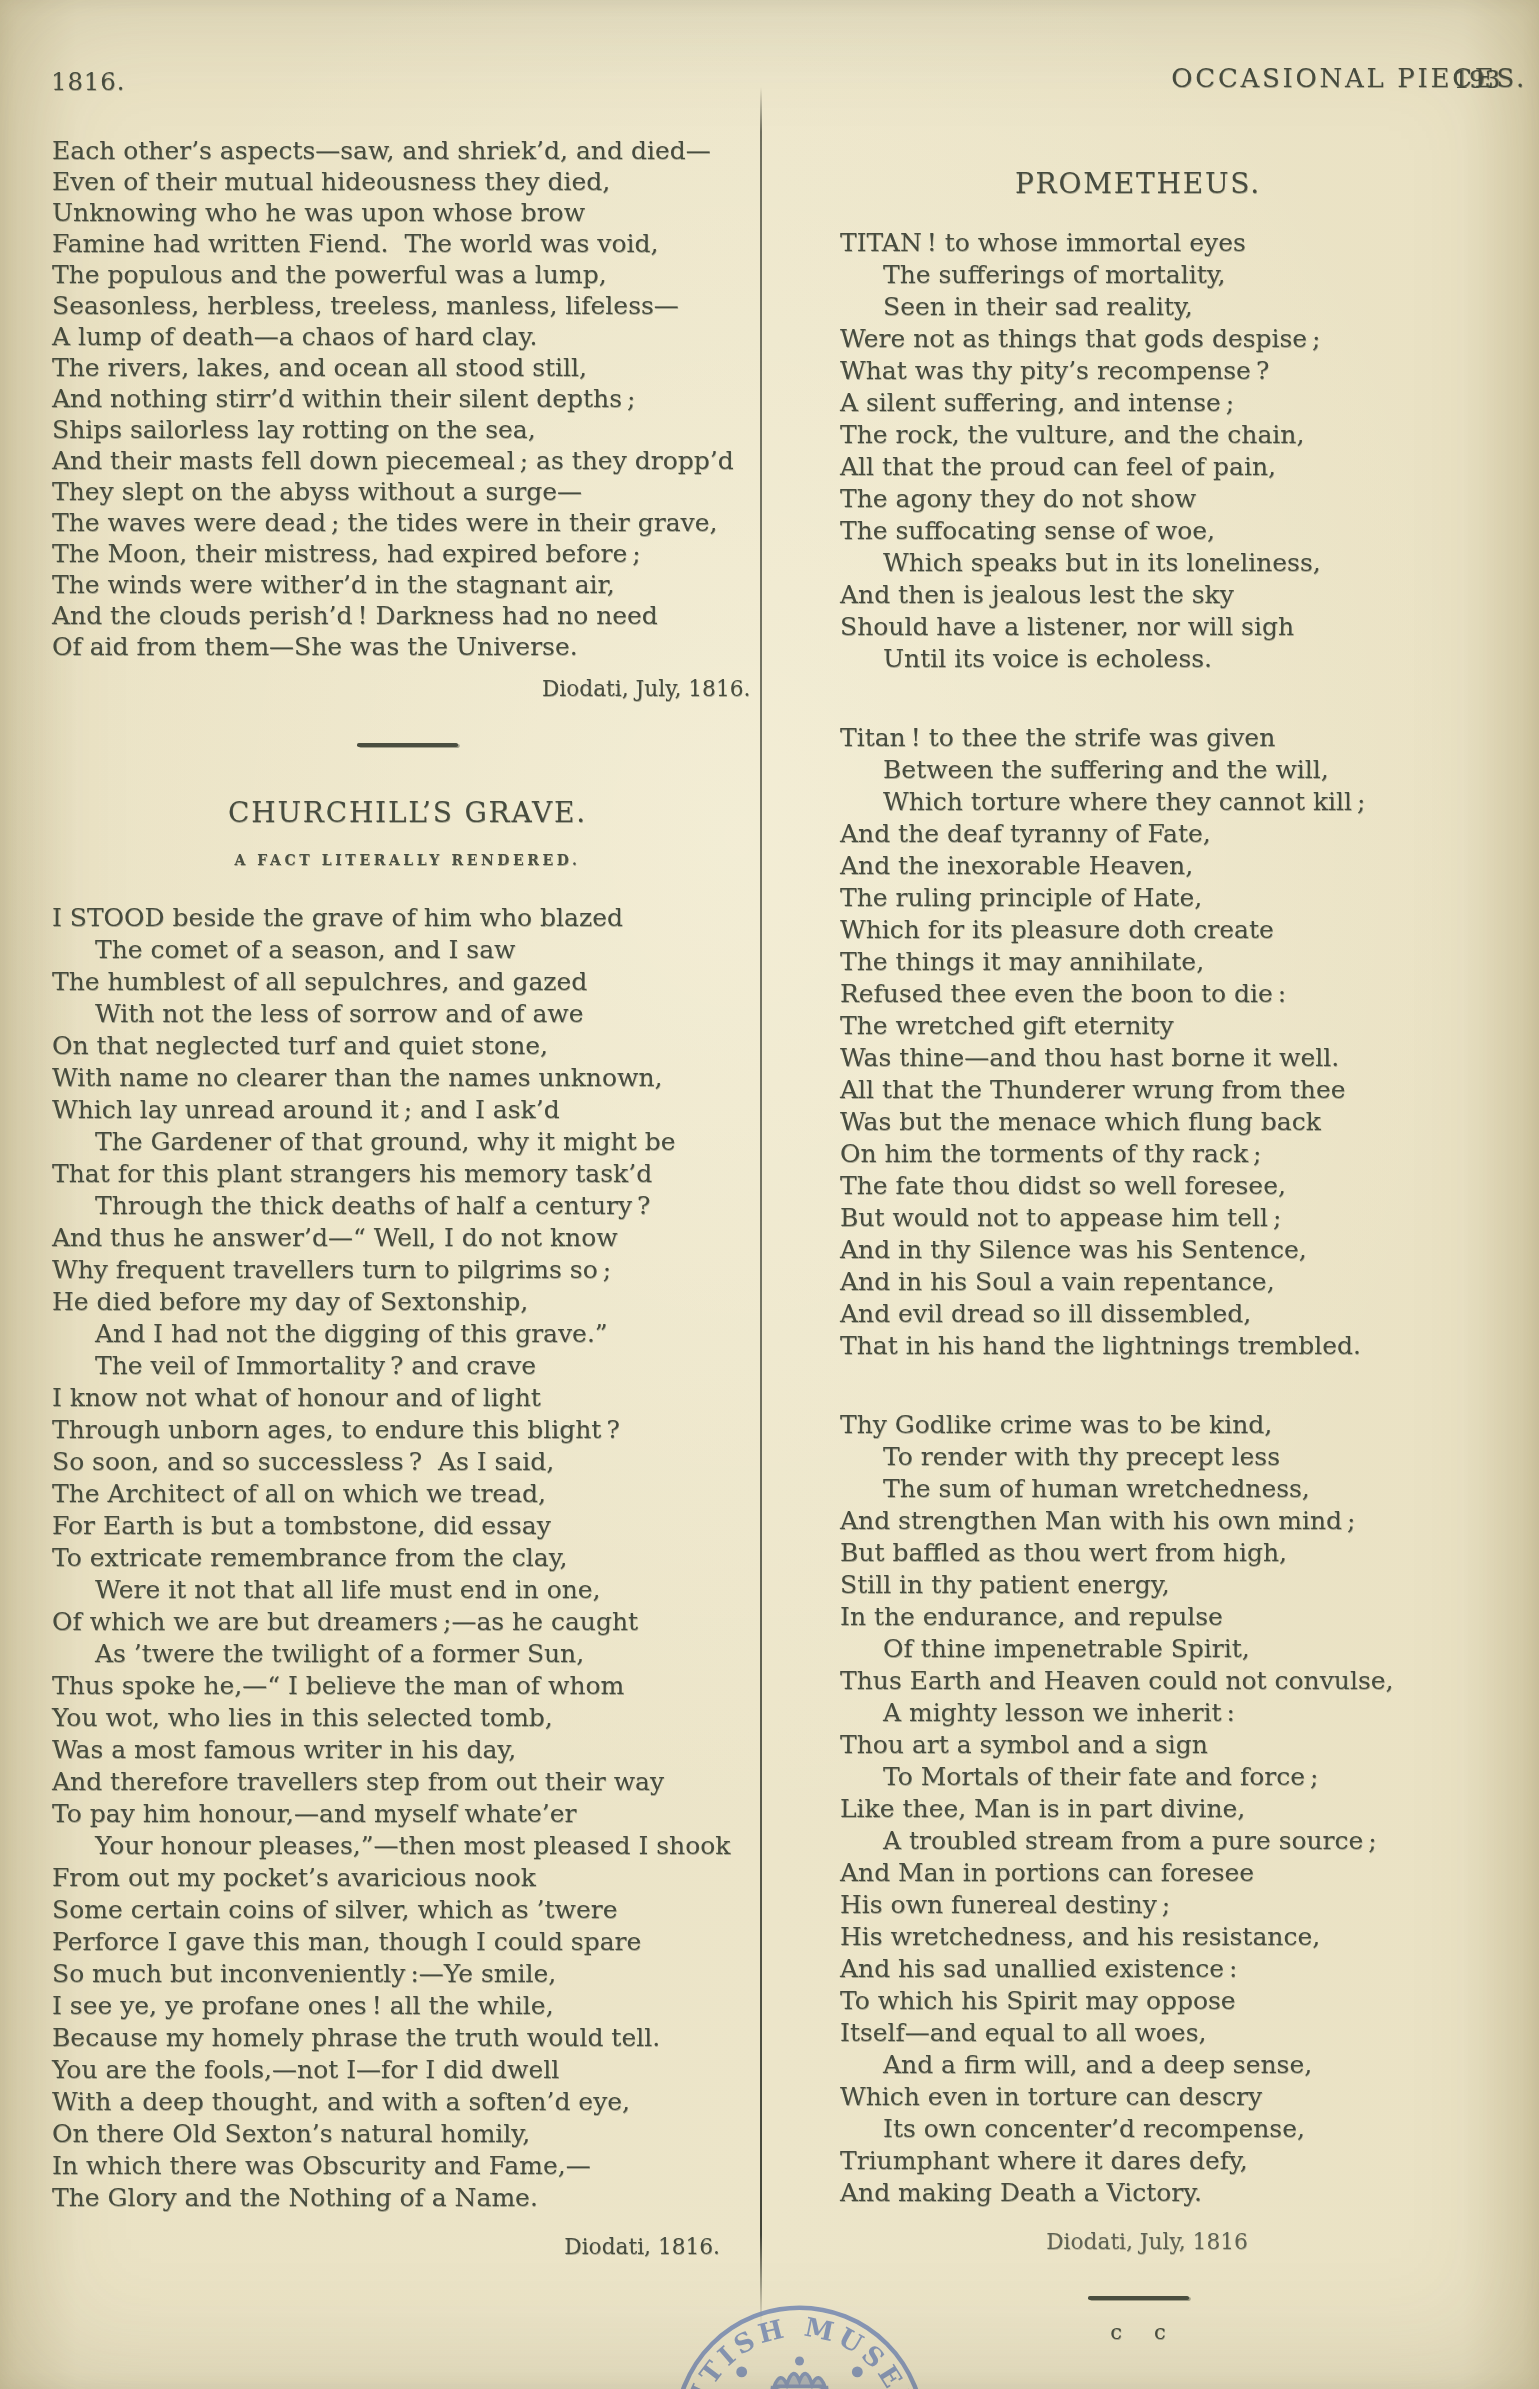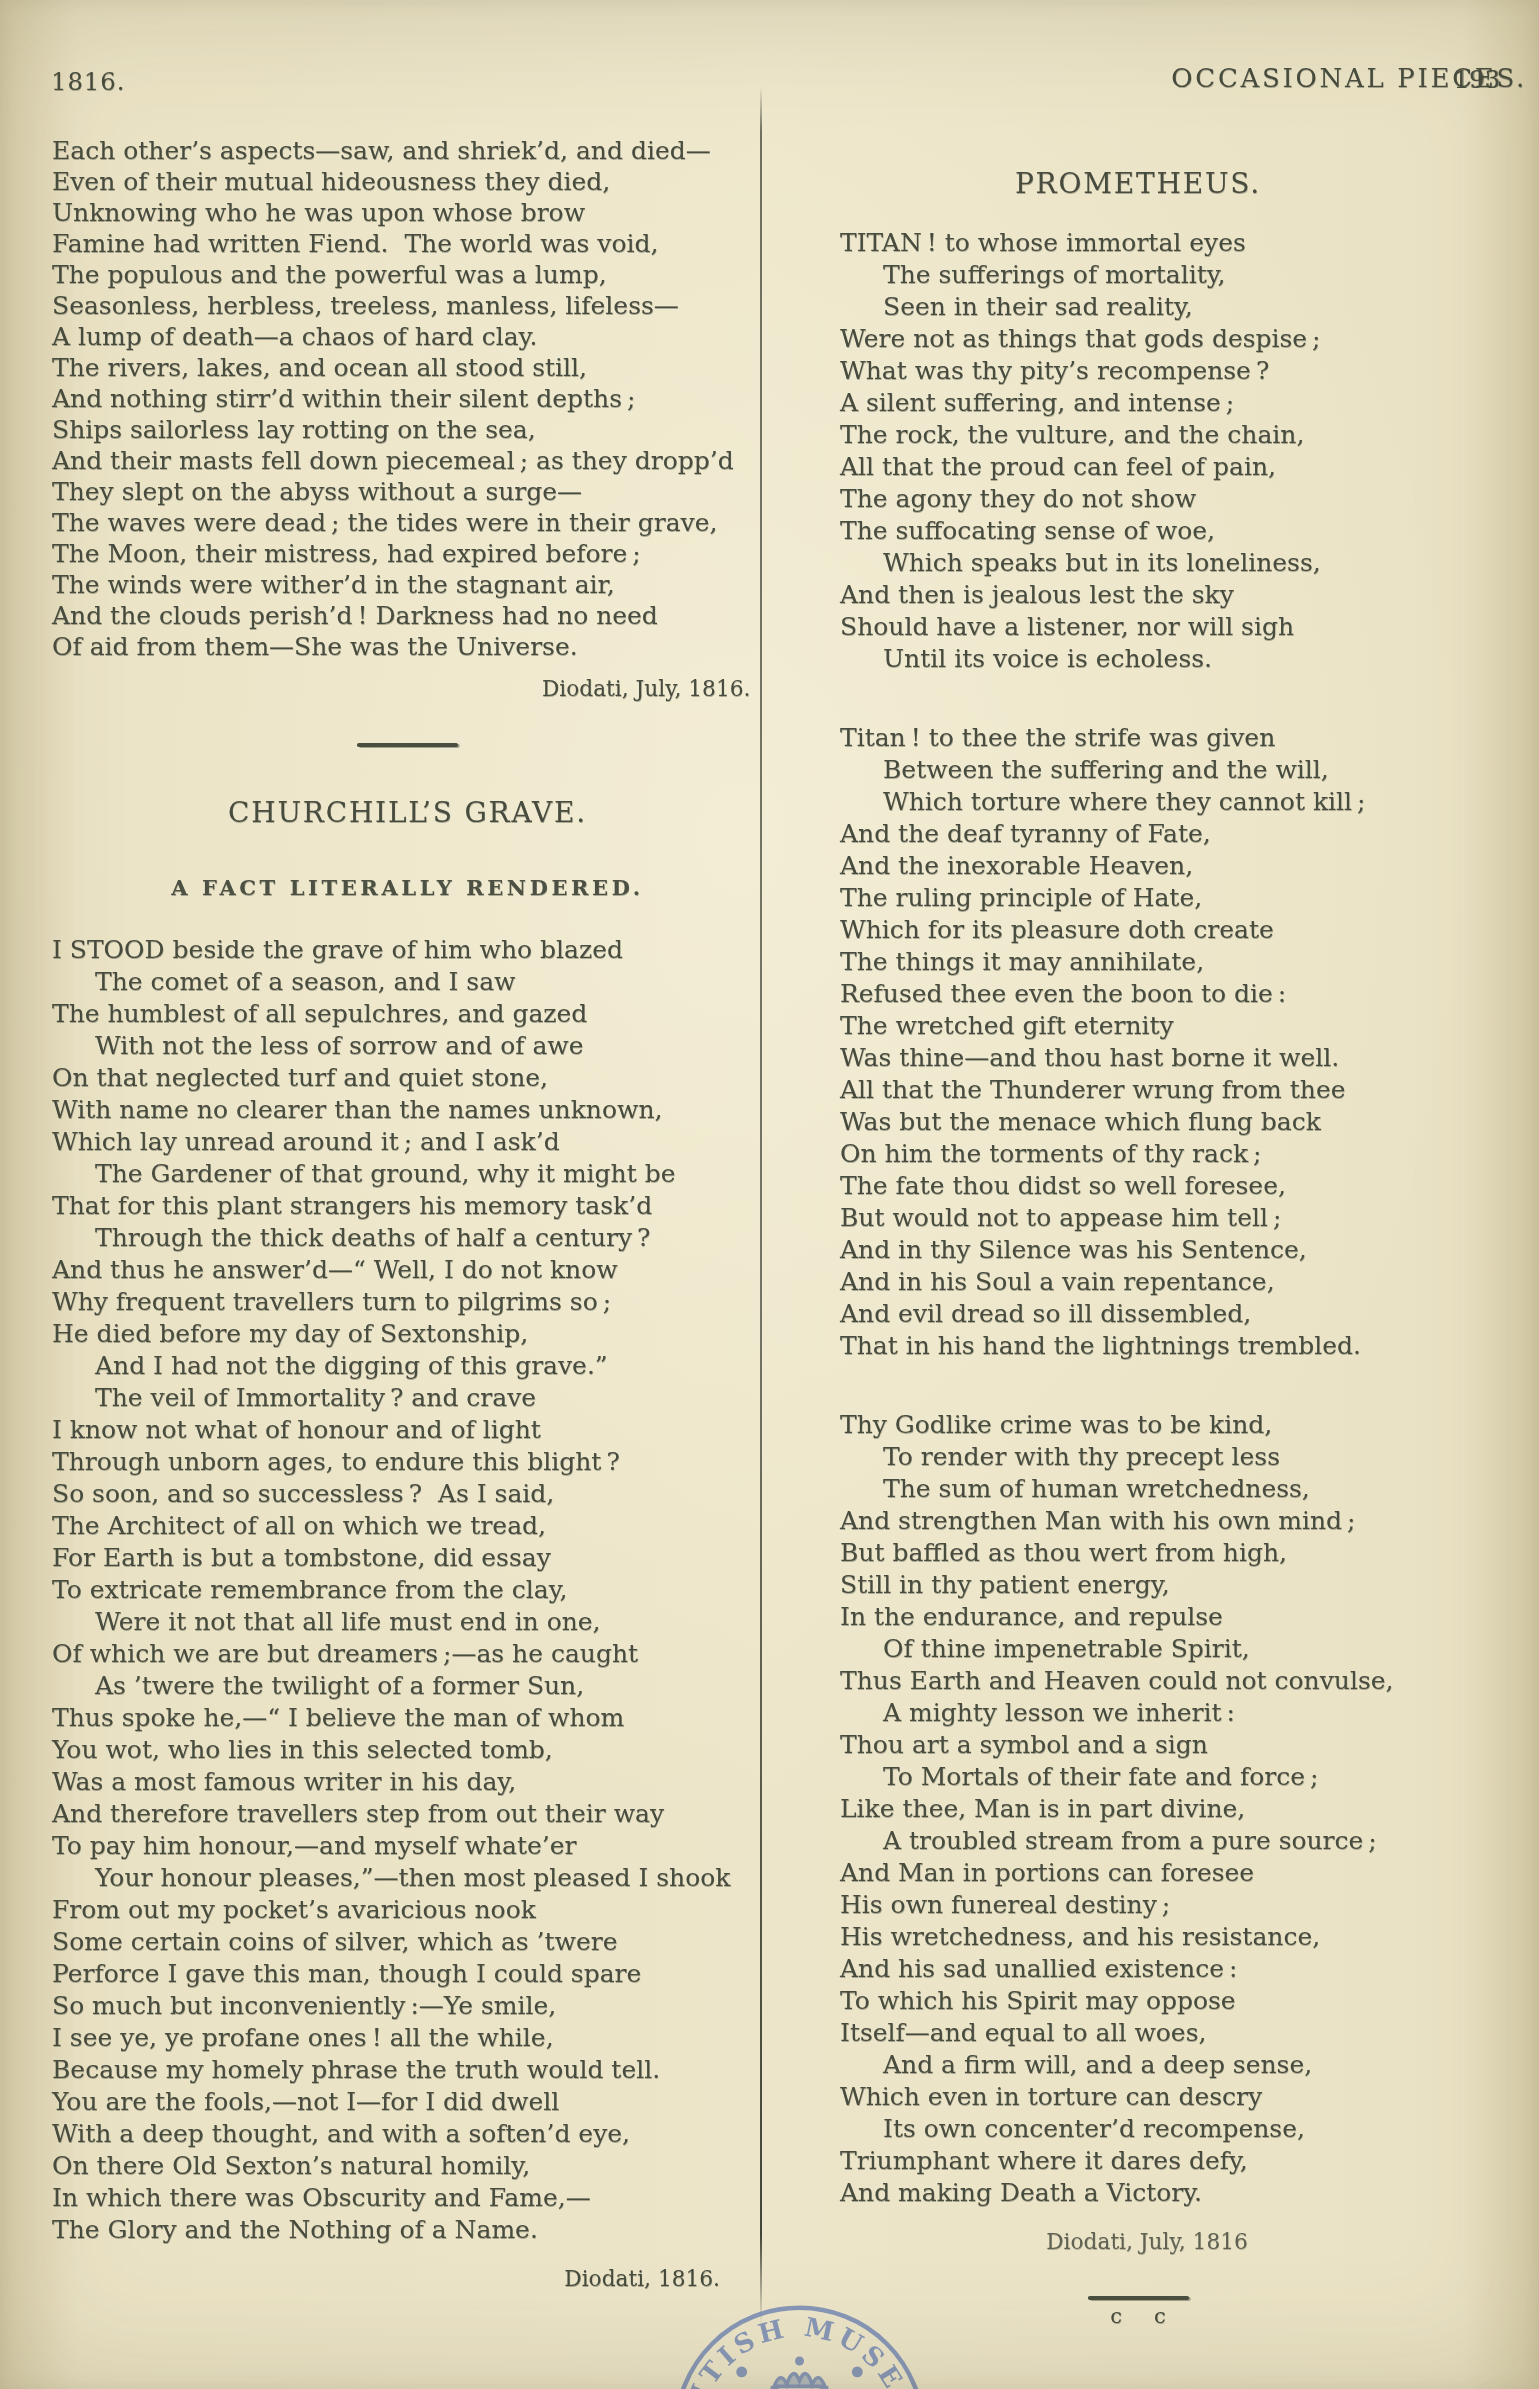--- a/index.html
+++ b/index.html
@@ -51,32 +51,32 @@
     height:3.6px; width:101px; background:#4a4e40; border-radius:1.8px;
     box-shadow: 1.8px 0.9px 0 rgba(74,78,64,0.45);
   }
   .rule-left  { margin:42px auto 0 auto; }
   .rule-right { margin:42px auto 0 auto; }
 
   .poem-title {
     text-align:center; font-size:28px; letter-spacing:1.8px; margin-top:49px;
   }
   .poem-subtitle {
-    text-align:center; font-size:21px; letter-spacing:3.6px; margin-top:46px;
+    text-align:center; font-size:14px; letter-spacing:3.6px; margin-top:23px;
     font-weight:bold; color:#4c5143;
   }
   .poem { margin-top:34px; }
   .stanza-gap { margin-top:47px; }
 
   .rc-center { width:596px; }
   .rc-title { text-align:center; font-size:28px; letter-spacing:1.8px; }
   .rc-first-stanza { margin-top:27px; }
 
   .printer-mark { text-align:center; font-size:21px; letter-spacing:12.6px;
-                  padding-left:12.6px; margin-top:4px; }
+                  padding-left:12.6px; margin-top:20px; }
 
   .stamp { position:absolute; left:664px; top:2296px; opacity:0.82; filter: blur(0.5px); }
 </style>
 </head>
 <body>
 
 <div class="page">
 
   <div class="hdr-year ink">1816.</div>
   <div class="hdr-title ink">OCCASIONAL PIECES.</div>

